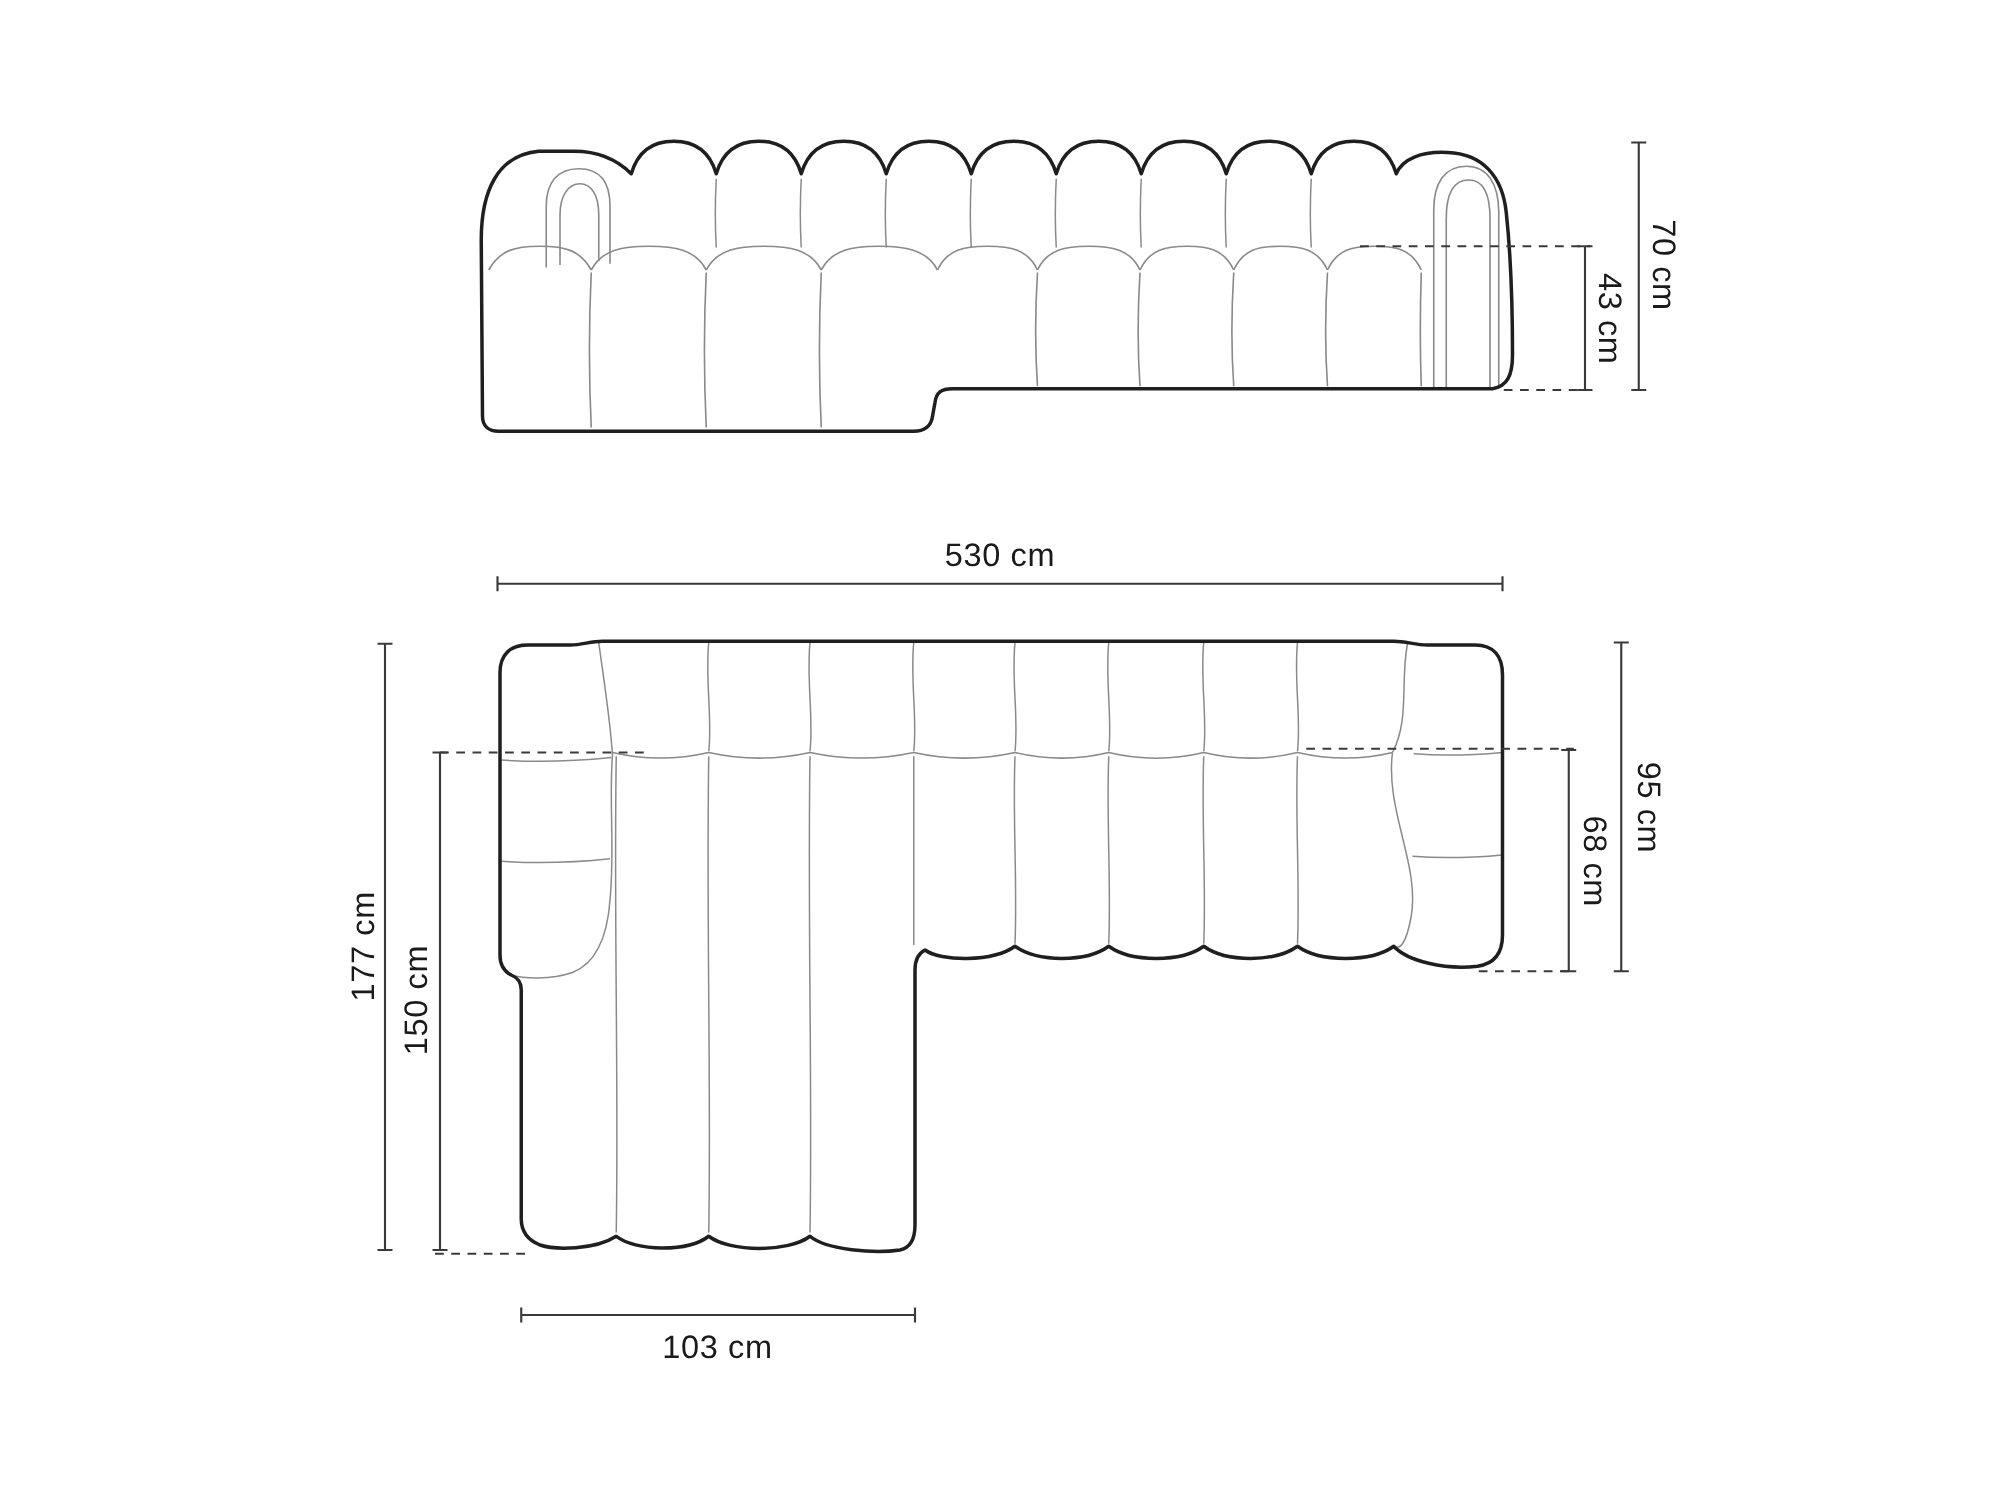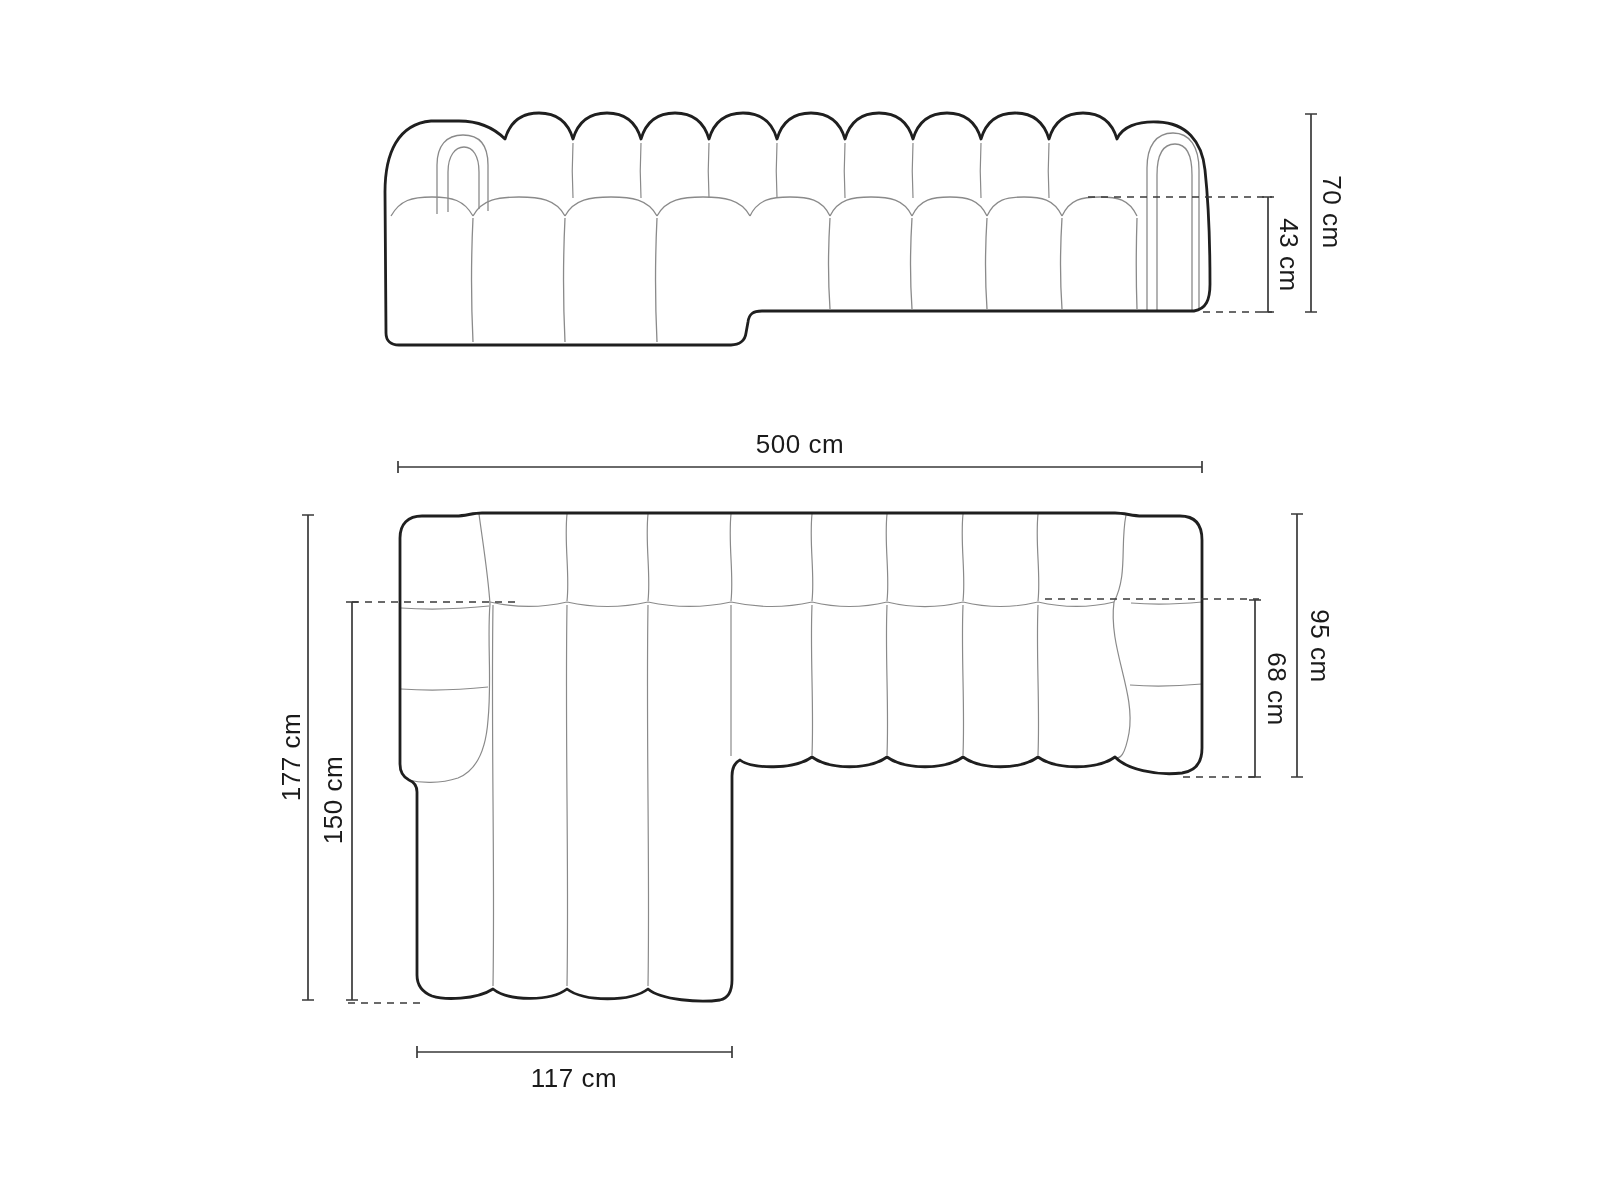--- a/index.html
+++ b/index.html
@@ -203,24 +203,24 @@
         <path d="M 352,602 L 352,1000 M 346,602 L 358,602 M 346,1000 L 358,1000"></path>
         <path d="M 417,1052 L 732,1052 M 417,1046 L 417,1058 M 732,1046 L 732,1058"></path>
       </g>
     </g>
   </svg>
 
   <span class="dim-label rot-cw" style="left:1331px;top:212px;">70 cm</span>
 
   <span class="dim-label rot-cw" style="left:1288px;top:255px;">43 cm</span>
 
-  <span class="dim-label" style="left:800px;top:444px;">500 cm</span>
+  <span class="dim-label" style="left:800px;top:444px;">530 cm</span>
 
   <span class="dim-label rot-cw" style="left:1319px;top:646px;">95 cm</span>
 
   <span class="dim-label rot-cw" style="left:1276px;top:689px;">68 cm</span>
 
   <span class="dim-label rot-ccw" style="left:291px;top:757px;">177 cm</span>
 
   <span class="dim-label rot-ccw" style="left:333px;top:800px;">150 cm</span>
 
-  <span class="dim-label" style="left:574px;top:1078px;">117 cm</span>
+  <span class="dim-label" style="left:574px;top:1078px;">103 cm</span>
 </div>
 
 </body></html>

